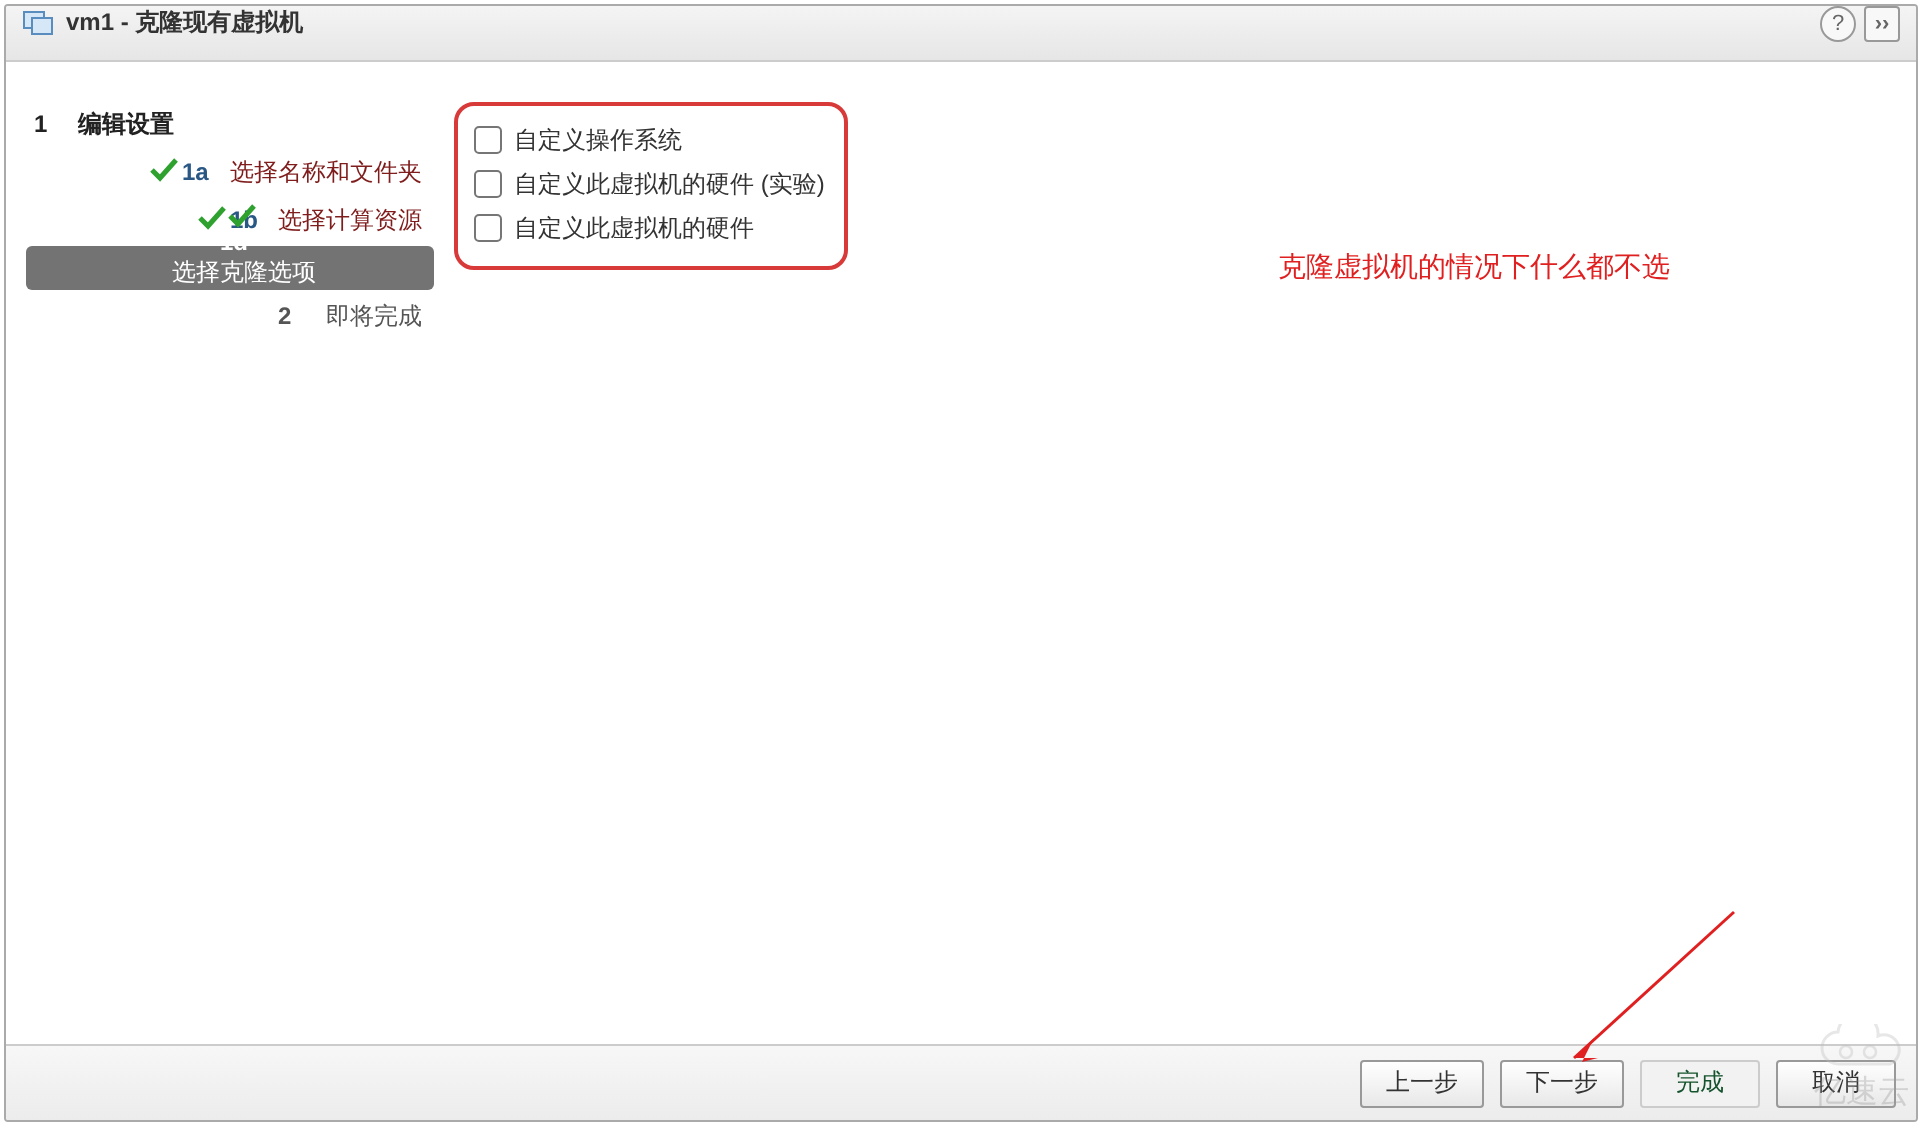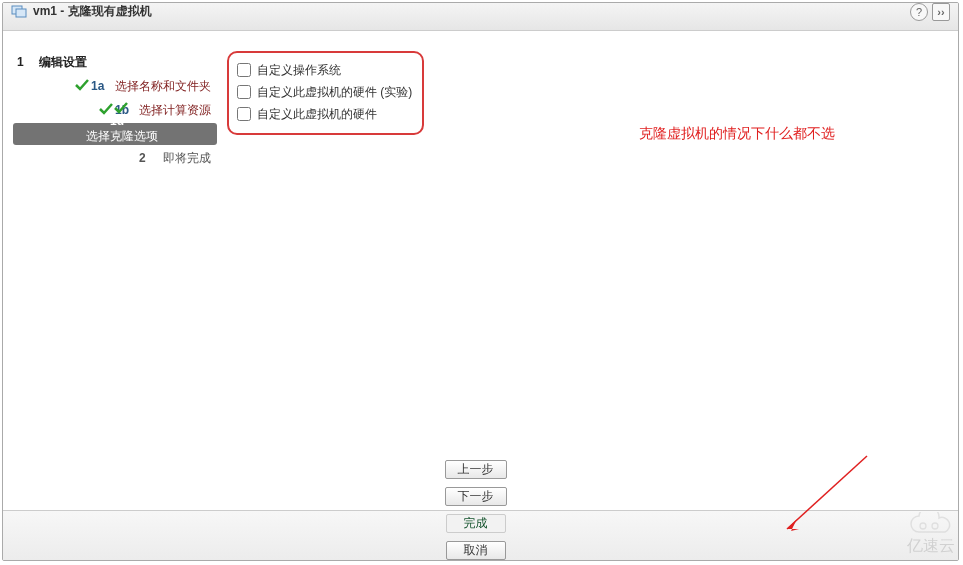--- a/index.html
+++ b/index.html
@@ -24,21 +24,21 @@
     .step.main { font-weight: bold; }
     .step.active { background: #737373; flex-direction: column; }
     .step.active .num, .step.active .label { color: #fff; }
     .step.pending .num, .step.pending .label { color: #555; }
     .content { flex: 1; padding: 20px 10px; position: relative; }
     .opt-group { border: 2px solid #d83a3a; border-radius: 10px; padding: 6px 10px 8px 8px; display: inline-block; }
     .opt { display: flex; align-items: center; height: 22px; }
     .opt input { width: 14px; height: 14px; margin-right: 6px; border: 1px solid #999; }
     .opt label { color: #333; cursor: pointer; text-align: center; }
     .annot { position: absolute; left: 422px; top: 62px; color: #e02020; font-size: 14px; margin-top: 32px; }
-    .footer { height: 50px; border-top: 1px solid #ccc; background: linear-gradient(#f7f7f7, #ececec); display: flex; align-items: center; justify-content: flex-end; padding-right: 10px; gap: 8px; flex-direction: column; }
+    .footer { height: 38px; border-top: 1px solid #ccc; background: linear-gradient(#f7f7f7, #ececec); display: flex; align-items: center; justify-content: flex-end; padding-right: 10px; gap: 8px; }
     .btn { height: 24px; min-width: 60px; padding: 0 12px; border: 1px solid #999; background: linear-gradient(#fff, #e8e8e8); border-radius: 2px; font-size: 12px; cursor: pointer; color: #333; }
     .btn:disabled { color: #14532d; border-color: #ccc; background: #f2f2f2; cursor: default; }
     .arrow { position: absolute; pointer-events: none; }
     .watermark { position: absolute; right: 6px; bottom: 8px; opacity: 0.35; display: flex; flex-direction: column; align-items: center; }
     .watermark .wm-text { font-size: 16px; color: #999; }
     .watermark svg { display: block; }
   </style>
 </head>
 <body>
 

